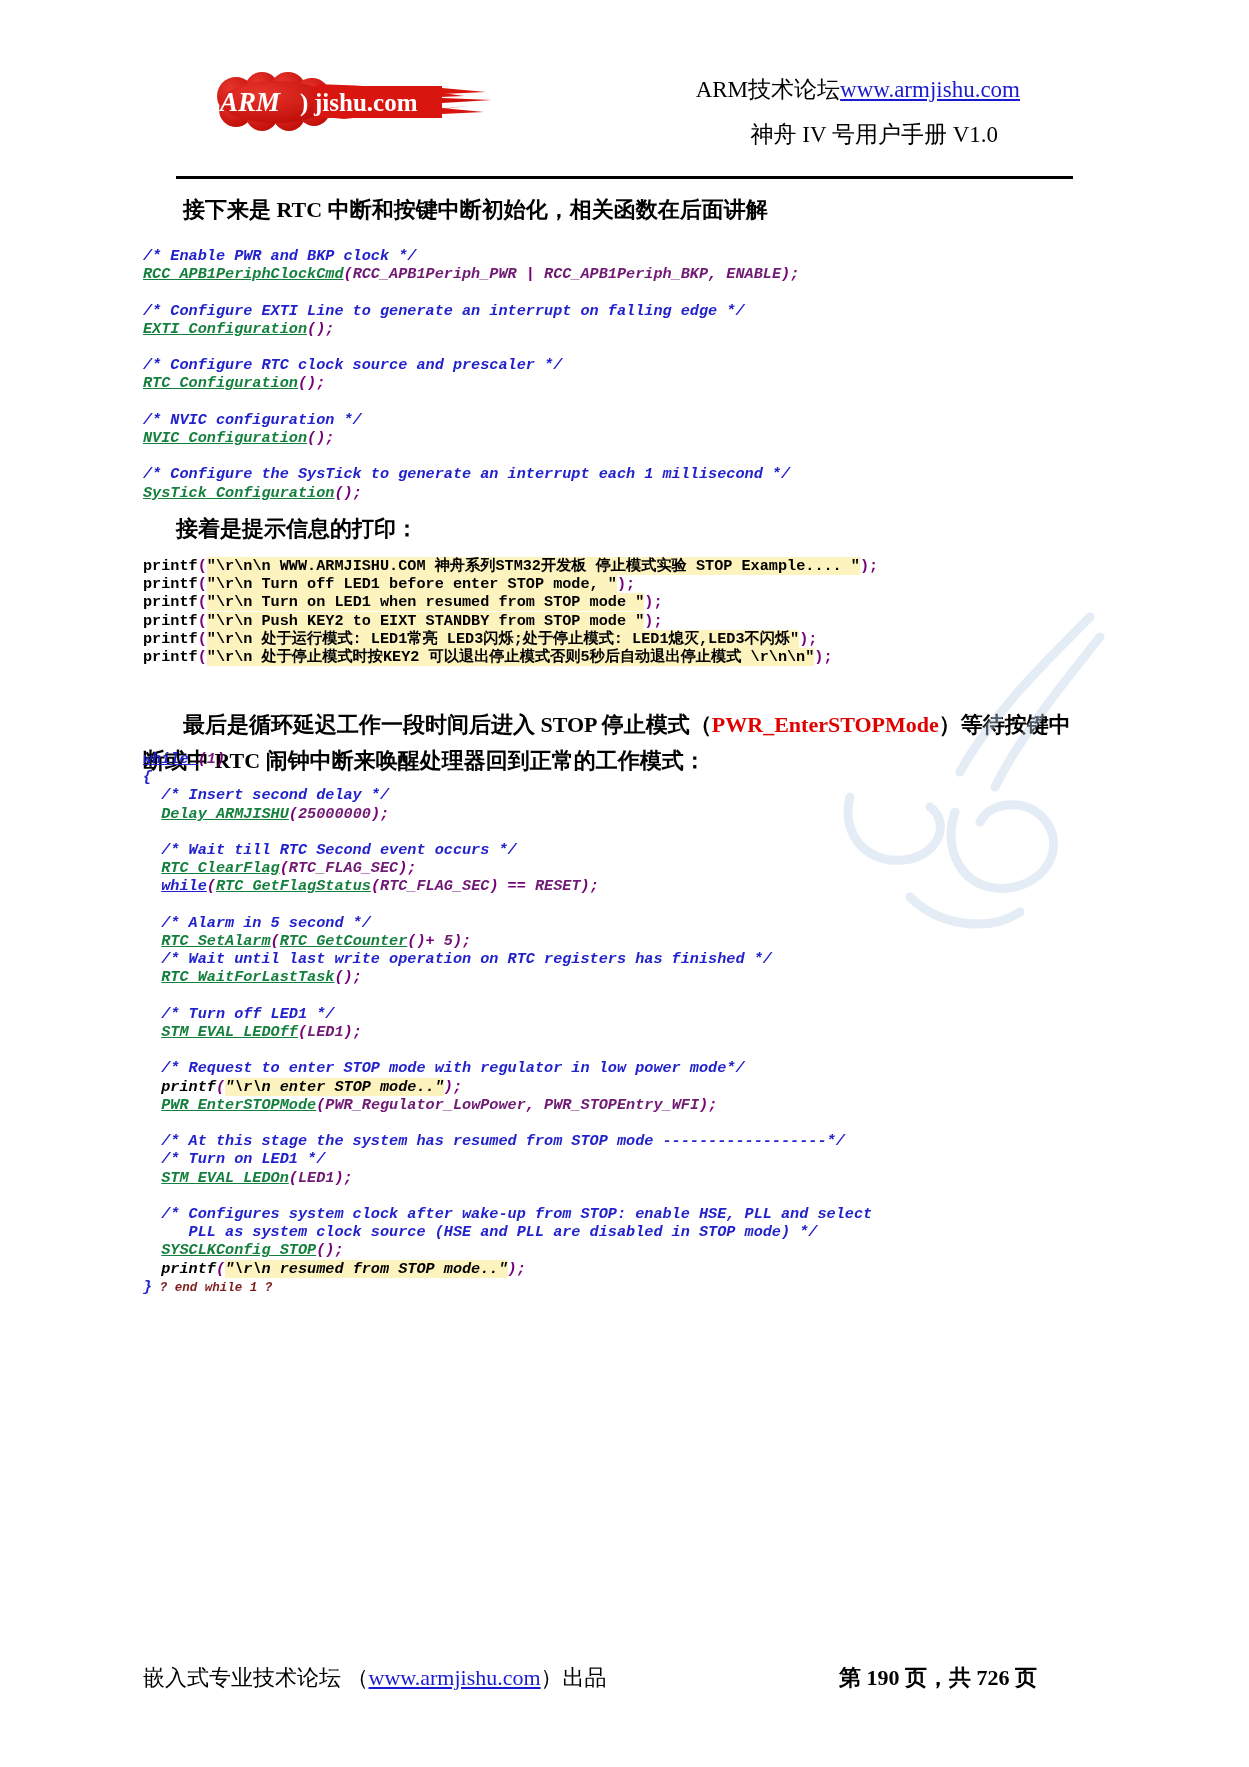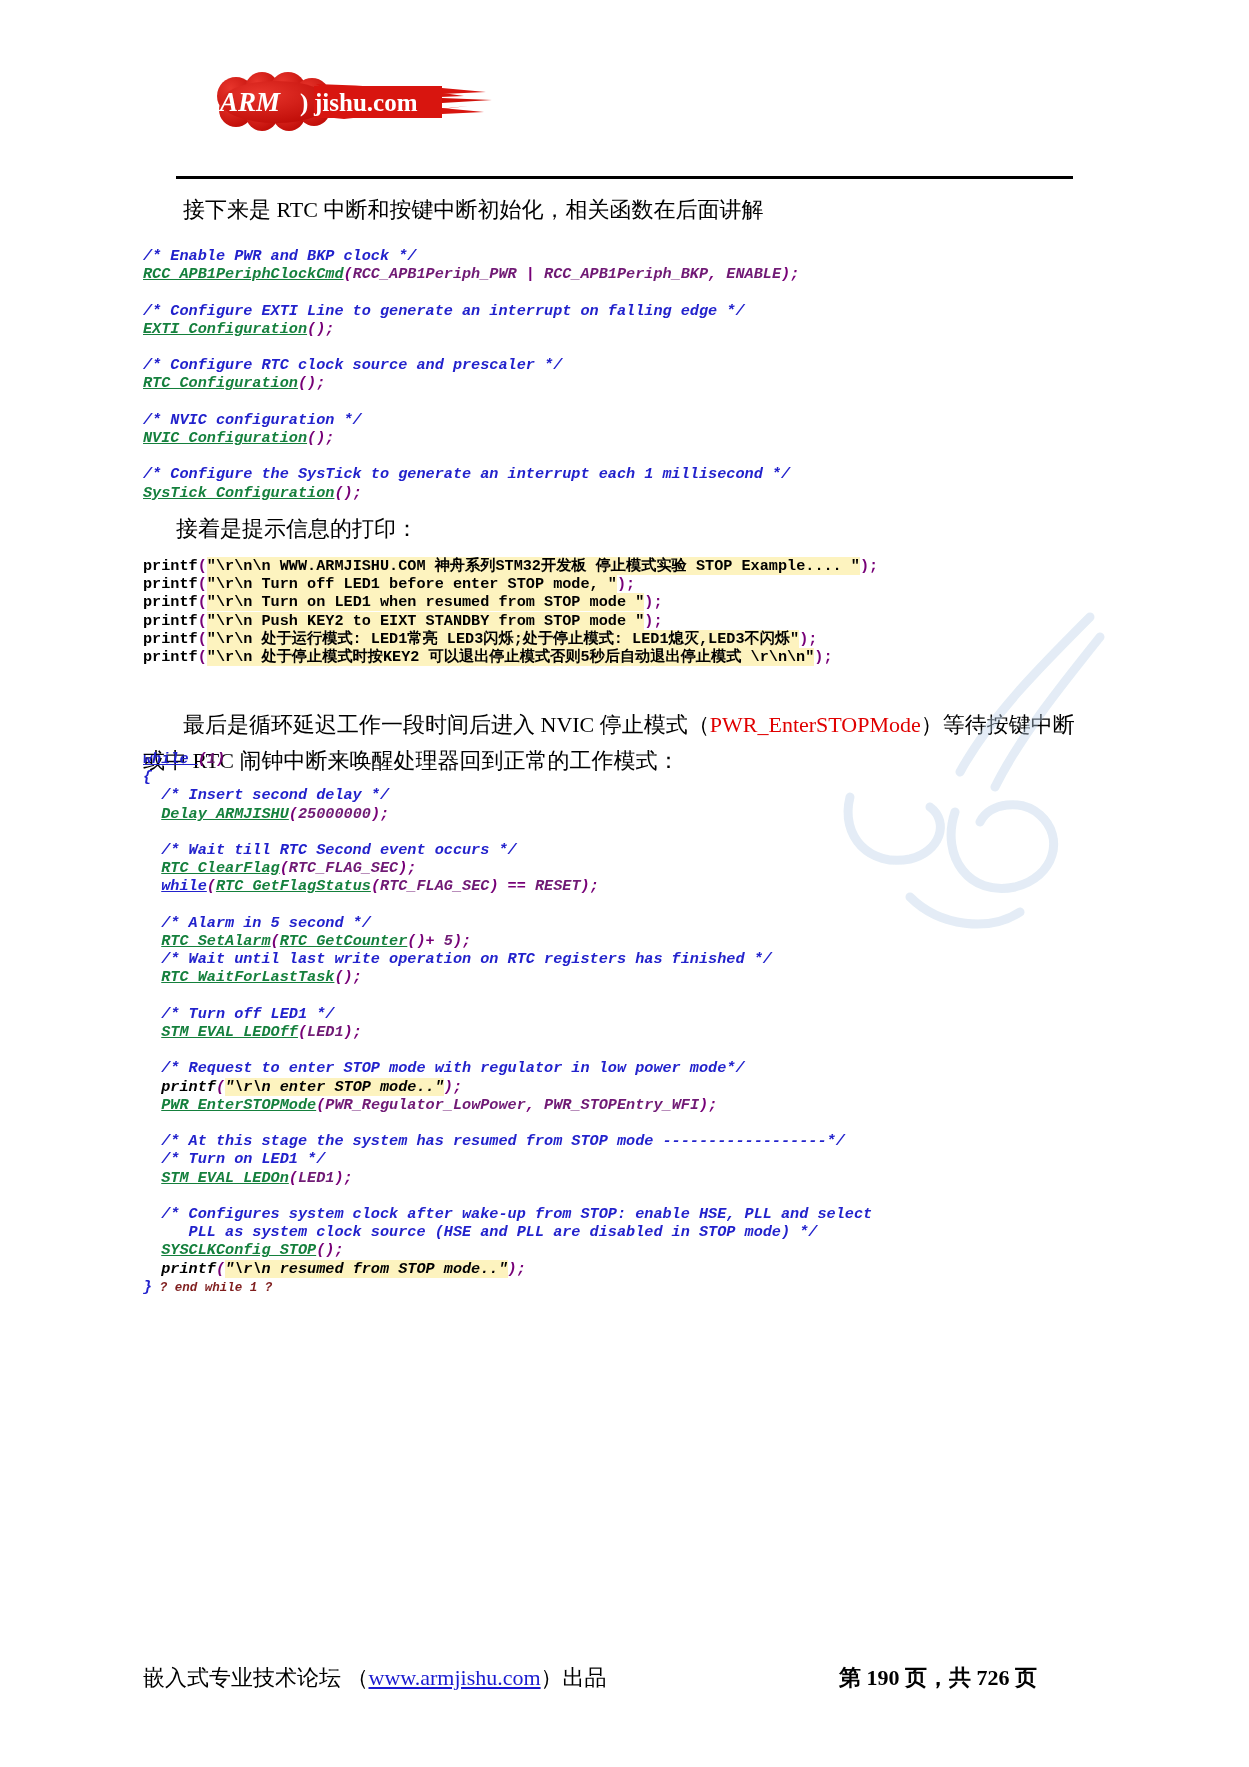--- a/index.html
+++ b/index.html
@@ -65,20 +65,21 @@
     position: absolute;
     left: 0; top: 182px;
     width: 1249px;
   }
 
   .para {
     font-size: 22px;
     line-height: 34px;
     color: #000000;
     margin: 0;
+    font-weight: bold;
   }
   .para-1 { position: absolute; left: 183px; top: 11px; }
   .para-2 { position: absolute; left: 176px; top: 330px; }
   .para-3 {
     position: absolute; left: 143px; top: 525px;
     width: 935px;
     text-indent: 40px;
     line-height: 36px;
   }
   .para-3 .red { color: #e00000; }
@@ -177,35 +178,39 @@
       <path d="M246 26 L296 28 L246 31 Z" fill="#cf1009"></path>
       <path d="M246 36 L288 40 L246 42 Z" fill="#d8150f"></path>
 
       <text x="24" y="39" font-family="'Liberation Serif', serif" font-size="27" font-weight="bold" font-style="italic" fill="#ffffff">ARM</text>
       <text x="104" y="39" font-family="'Liberation Serif', serif" font-size="25" font-weight="bold" fill="#ffffff">)</text>
 
       <text x="118" y="39" font-family="'Liberation Serif', serif" font-size="25" font-weight="bold" fill="#ffffff">jishu.com</text>
     </svg>
   </div>
 
+  <div class="header-lines">
+    <div class="hdr-line1"><span>ARM技术论坛</span><span class="link">www.armjishu.com</span></div>
+    <div class="hdr-line2">神舟 IV 号用户手册 V1.0</div>
+  </div>
 
   <div class="hdr-rule"></div>
 </div>
 
 <div class="content">
 
   <p class="para para-1">接下来是 RTC 中断和按键中断初始化，相关函数在后面讲解</p>
 
   <div class="code code-block-1"><div><span class="cm">/* Enable PWR and BKP clock */</span></div><div><span class="fn">RCC_APB1PeriphClockCmd</span><span class="pu">(</span><span class="ar">RCC_APB1Periph_PWR</span><span class="pu"> | </span><span class="ar">RCC_APB1Periph_BKP</span><span class="pu">, </span><span class="ar">ENABLE</span><span class="pu">);</span></div><div>&nbsp;</div><div><span class="cm">/* Configure EXTI Line to generate an interrupt on falling edge */</span></div><div><span class="fn">EXTI_Configuration</span><span class="pu">();</span></div><div>&nbsp;</div><div><span class="cm">/* Configure RTC clock source and prescaler */</span></div><div><span class="fn">RTC_Configuration</span><span class="pu">();</span></div><div>&nbsp;</div><div><span class="cm">/* NVIC configuration */</span></div><div><span class="fn">NVIC_Configuration</span><span class="pu">();</span></div><div>&nbsp;</div><div><span class="cm">/* Configure the SysTick to generate an interrupt each 1 millisecond */</span></div><div><span class="fn">SysTick_Configuration</span><span class="pu">();</span></div></div>
 
   <p class="para para-2">接着是提示信息的打印：</p>
 
   <div class="code code-block-2"><div><span class="st">printf</span><span class="pu">(</span><span class="hl">"\r\n\n WWW.ARMJISHU.COM 神舟系列STM32开发板 停止模式实验 STOP Example.... "</span><span class="pu">);</span></div><div><span class="st">printf</span><span class="pu">(</span><span class="hl">"\r\n Turn off LED1 before enter STOP mode, "</span><span class="pu">);</span></div><div><span class="st">printf</span><span class="pu">(</span><span class="hl">"\r\n Turn on LED1 when resumed from STOP mode "</span><span class="pu">);</span></div><div><span class="st">printf</span><span class="pu">(</span><span class="hl">"\r\n Push KEY2 to EIXT STANDBY from STOP mode "</span><span class="pu">);</span></div><div><span class="st">printf</span><span class="pu">(</span><span class="hl">"\r\n 处于运行模式: LED1常亮 LED3闪烁;处于停止模式: LED1熄灭,LED3不闪烁"</span><span class="pu">);</span></div><div><span class="st">printf</span><span class="pu">(</span><span class="hl">"\r\n 处于停止模式时按KEY2 可以退出停止模式否则5秒后自动退出停止模式 \r\n\n"</span><span class="pu">);</span></div></div>
 
-  <p class="para para-3"><span>最后是循环延迟工作一段时间后进入 NVIC 停止模式（</span><span class="red">PWR_EnterSTOPMode</span><span>）等待按键中断或中 RTC 闹钟中断来唤醒处理器回到正常的工作模式：</span></p>
+  <p class="para para-3"><span>最后是循环延迟工作一段时间后进入 STOP 停止模式（</span><span class="red">PWR_EnterSTOPMode</span><span>）等待按键中断或中 RTC 闹钟中断来唤醒处理器回到正常的工作模式：</span></p>
 
   <div class="code code-block-3"><div><span class="kw">while </span><span class="pu">(</span><span class="ar">1</span><span class="pu">)</span></div><div><span class="brc">{</span></div><div><span class="cm">  /* Insert second delay */</span></div><div><span class="st">  </span><span class="fn">Delay_ARMJISHU</span><span class="pu">(</span><span class="ar">25000000</span><span class="pu">);</span></div><div>&nbsp;</div><div><span class="cm">  /* Wait till RTC Second event occurs */</span></div><div><span class="st">  </span><span class="fn">RTC_ClearFlag</span><span class="pu">(</span><span class="ar">RTC_FLAG_SEC</span><span class="pu">);</span></div><div><span class="st">  </span><span class="kw">while</span><span class="pu">(</span><span class="fn">RTC_GetFlagStatus</span><span class="pu">(</span><span class="ar">RTC_FLAG_SEC</span><span class="pu">) == </span><span class="ar">RESET</span><span class="pu">);</span></div><div>&nbsp;</div><div><span class="cm">  /* Alarm in 5 second */</span></div><div><span class="st">  </span><span class="fn">RTC_SetAlarm</span><span class="pu">(</span><span class="fn">RTC_GetCounter</span><span class="pu">()</span><span class="pu">+ </span><span class="ar">5</span><span class="pu">);</span></div><div><span class="cm">  /* Wait until last write operation on RTC registers has finished */</span></div><div><span class="st">  </span><span class="fn">RTC_WaitForLastTask</span><span class="pu">();</span></div><div>&nbsp;</div><div><span class="cm">  /* Turn off LED1 */</span></div><div><span class="st">  </span><span class="fn">STM_EVAL_LEDOff</span><span class="pu">(</span><span class="ar">LED1</span><span class="pu">);</span></div><div>&nbsp;</div><div><span class="cm">  /* Request to enter STOP mode with regulator in low power mode*/</span></div><div><span class="st">  printf</span><span class="pu">(</span><span class="hl">"\r\n enter STOP mode.."</span><span class="pu">);</span></div><div><span class="st">  </span><span class="fn">PWR_EnterSTOPMode</span><span class="pu">(</span><span class="ar">PWR_Regulator_LowPower</span><span class="pu">, </span><span class="ar">PWR_STOPEntry_WFI</span><span class="pu">);</span></div><div>&nbsp;</div><div><span class="cm">  /* At this stage the system has resumed from STOP mode ------------------*/</span></div><div><span class="cm">  /* Turn on LED1 */</span></div><div><span class="st">  </span><span class="fn">STM_EVAL_LEDOn</span><span class="pu">(</span><span class="ar">LED1</span><span class="pu">);</span></div><div>&nbsp;</div><div><span class="cm">  /* Configures system clock after wake-up from STOP: enable HSE, PLL and select</span></div><div><span class="cm">     PLL as system clock source (HSE and PLL are disabled in STOP mode) */</span></div><div><span class="st">  </span><span class="fn">SYSCLKConfig_STOP</span><span class="pu">();</span></div><div><span class="st">  printf</span><span class="pu">(</span><span class="hl">"\r\n resumed from STOP mode.."</span><span class="pu">);</span></div><div><span class="brc">}</span><span class="endnote"> ? end while 1 ?</span></div></div>
 
   <svg class="watermark" viewBox="0 0 330 360">
     <g fill="none" stroke="#bcd2e8" stroke-width="9" stroke-linecap="round" opacity=".75">
       <path d="M300 20 C250 70 200 120 170 175"></path>
       <path d="M310 40 C270 90 230 140 205 190"></path>
       <path d="M60 200 C50 240 80 270 120 262 C150 255 160 225 140 210"></path>
       <path d="M165 215 C150 260 180 300 225 290 C265 280 275 240 250 218 C232 202 200 205 190 225"></path>
       <path d="M120 300 C150 330 200 335 230 315"></path>

